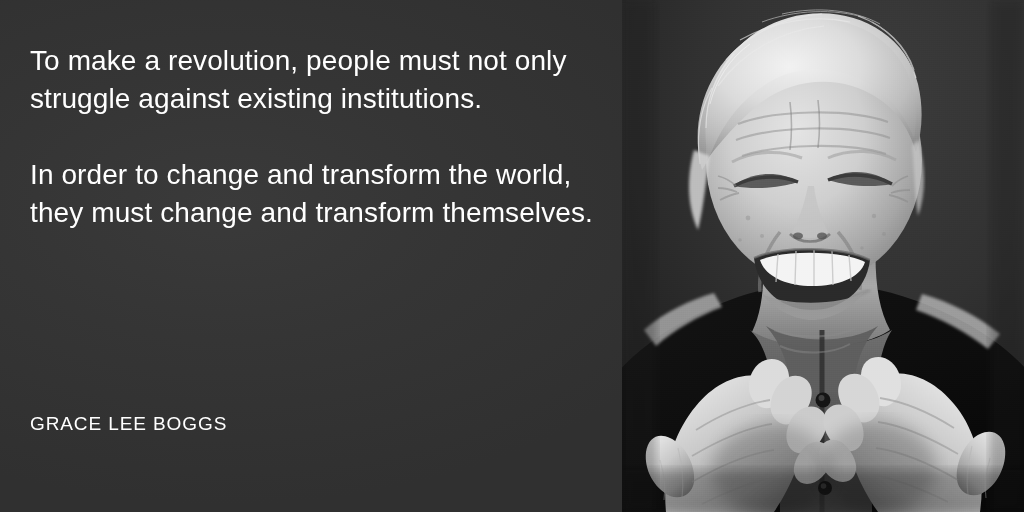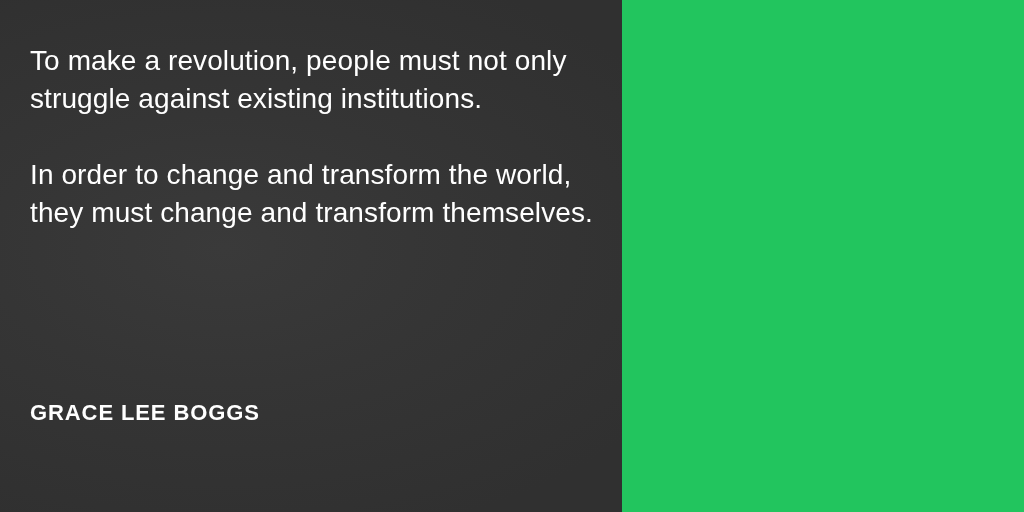--- a/index.html
+++ b/index.html
@@ -9,21 +9,21 @@
   }
 
   .quote-card {
     position: relative;
     width: 1024px;
     height: 512px;
     overflow: hidden;
     background: #22c55e;
     font-family: "Liberation Sans", sans-serif;
     display: flex;
-    flex-direction: column;
+    flex-direction: row;
   }
 
   
   .text-panel {
     position: relative;
     width: 622px;
     height: 512px;
     flex: 0 0 622px;
     background: #333333;
     background-image:
@@ -49,25 +49,25 @@
     white-space: pre-line;
   }
 
   .quote-para:last-of-type {
     margin-bottom: 4px;
   }
 
   .attribution {
     position: absolute;
     left: 30px;
-    top: 401px;
+    top: 412px;
     color: #ffffff;
-    font-size: 22px;
+    font-size: 19px;
     line-height: 24px;
-    font-weight: 700;
+    font-weight: 400;
     letter-spacing: 0.9px;
   }
 
   
   .photo-panel {
     position: relative;
     width: 402px;
     height: 512px;
     flex: 0 0 402px;
     overflow: hidden;

